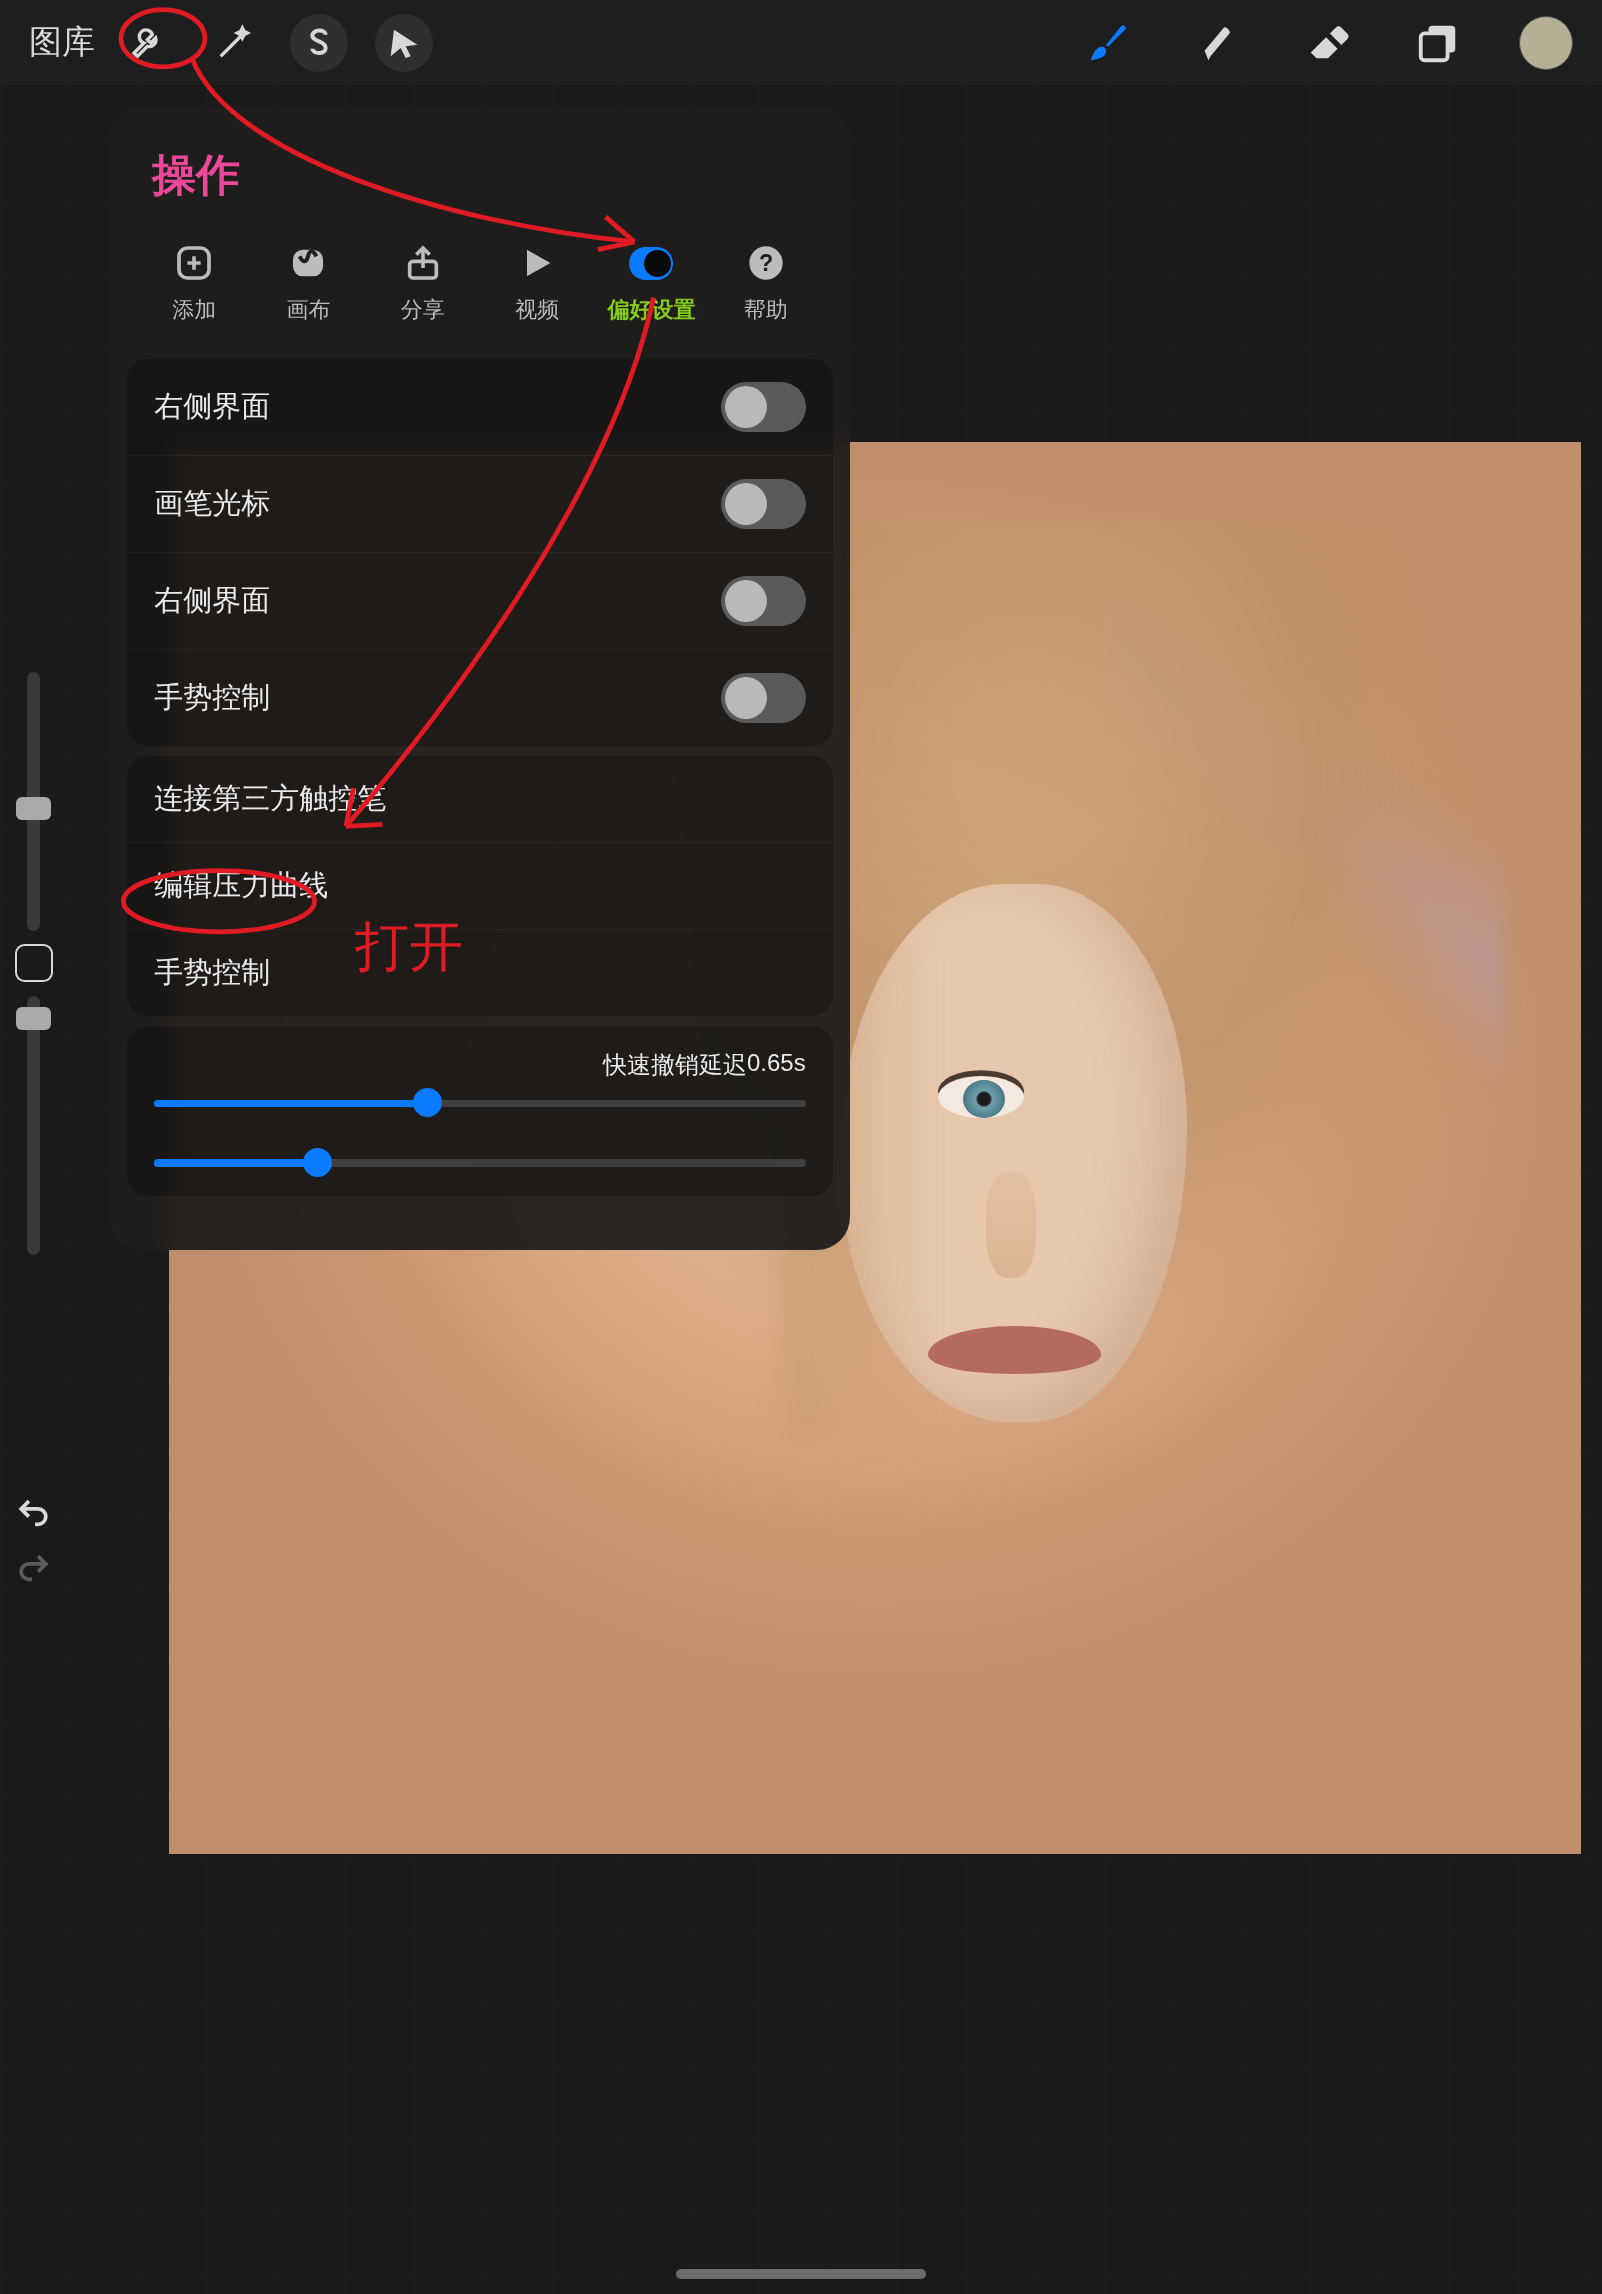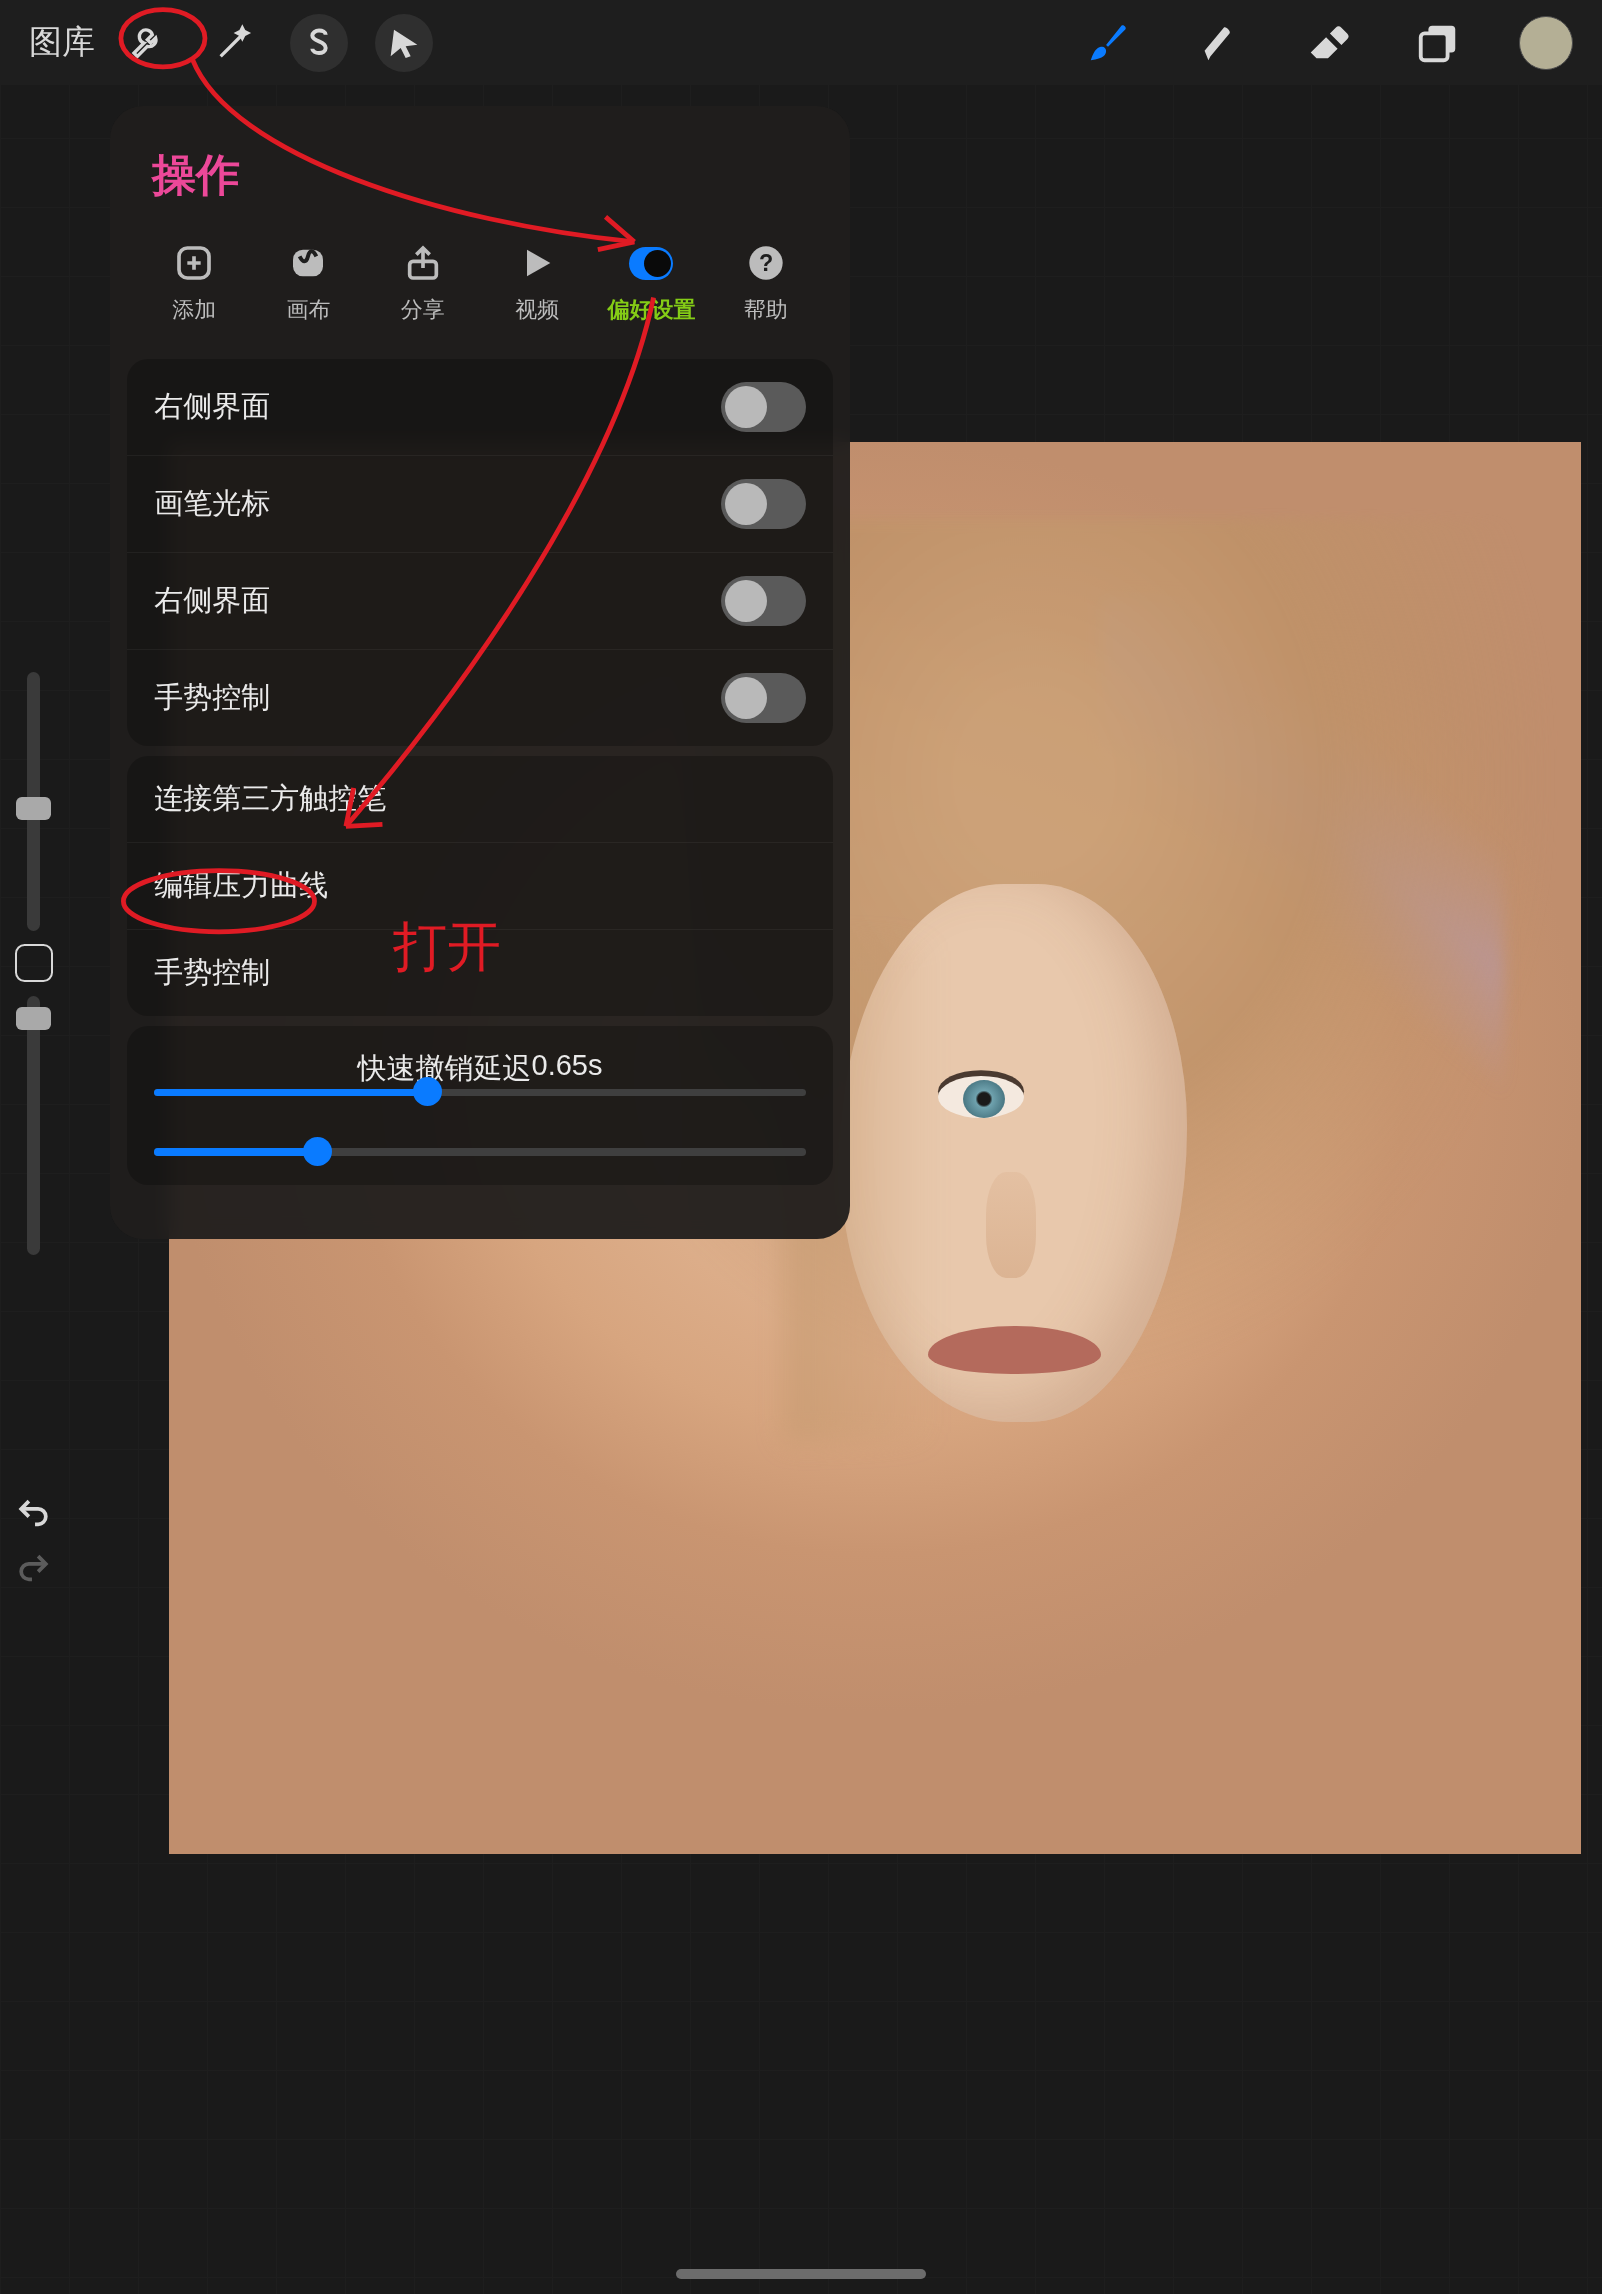--- a/index.html
+++ b/index.html
@@ -104,31 +104,31 @@
   .switch-pill::after{content:"";position:absolute;right:2.9px;top:2.9px;width:27px;height:27px;border-radius:50%;background:#0a0a0a;}
 
   .group{ margin:9.6px 17.3px; background:rgba(0,0,0,.25); border-radius:21px; overflow:hidden;}
   .row{ display:flex; align-items:center; justify-content:space-between;
         padding:23px 27px; font-size:29px; color:#eaeaea; border-top:1px solid rgba(255,255,255,.05);}
   .row:first-child{border-top:none;}
   .toggle{ width:85px; height:50px; border-radius:27px; background:#5a5a5a; position:relative;}
   .toggle::after{content:"";position:absolute;left:3.8px;top:3.8px;width:42px;height:42px;border-radius:50%;background:#b9b9b9;}
 
   .slider-row{ padding:23px 27px 29px;}
-  .slider-row .sl-head{display:flex;justify-content:center;font-size:29px;color:#eaeaea;}
+  .slider-row .sl-head{display:flex;justify-content:flex-end;font-size:24px;color:#eaeaea;padding-bottom:19px;}
   .track{ height:7.7px;background:#3f3f3f;border-radius:3.8px;position:relative;}
   .fill{position:absolute;left:0;top:0;bottom:0;background:#0a7bff;border-radius:3.8px;}
   .thumb{position:absolute;top:-11.5px;width:29px;height:29px;border-radius:50%;background:#0a7bff;}
 
   
   .anno{position:absolute; z-index:40; pointer-events:none;}
   .anno svg{overflow:visible;}
   .anno-text{
     position:absolute; color:#e01b24; font-size:54px; font-family:"STKaiti","KaiTi",cursive;
-    z-index:41; pointer-events:none; font-weight:500;margin-left:38px;
+    z-index:41; pointer-events:none; font-weight:500;
   }
 
   .home-indicator{position:absolute;bottom:15.4px;left:50%;transform:translateX(-50%);width:250px;height:9.6px;border-radius:5.8px;background:#6c6c6c;}
 </style>
 </head>
 <body>
 
 <div class="grid"></div>
 
 <div class="canvas">

